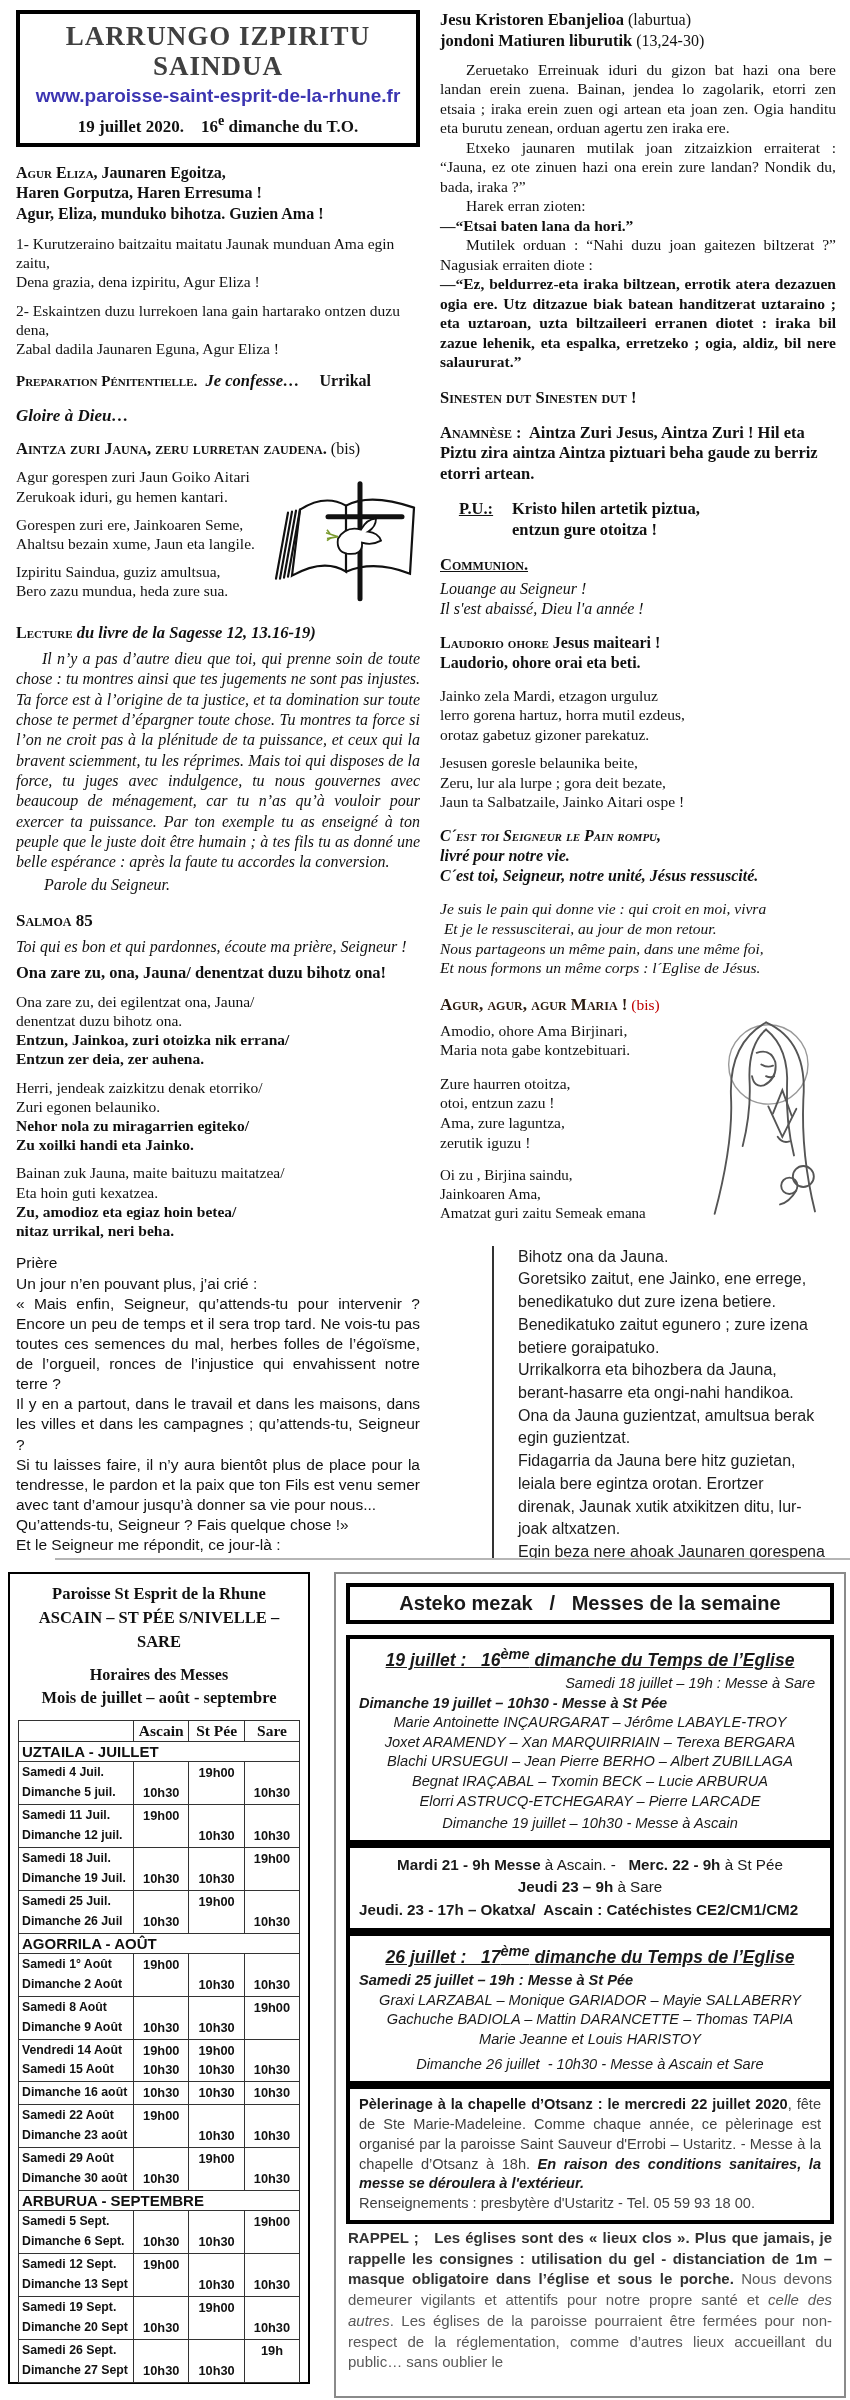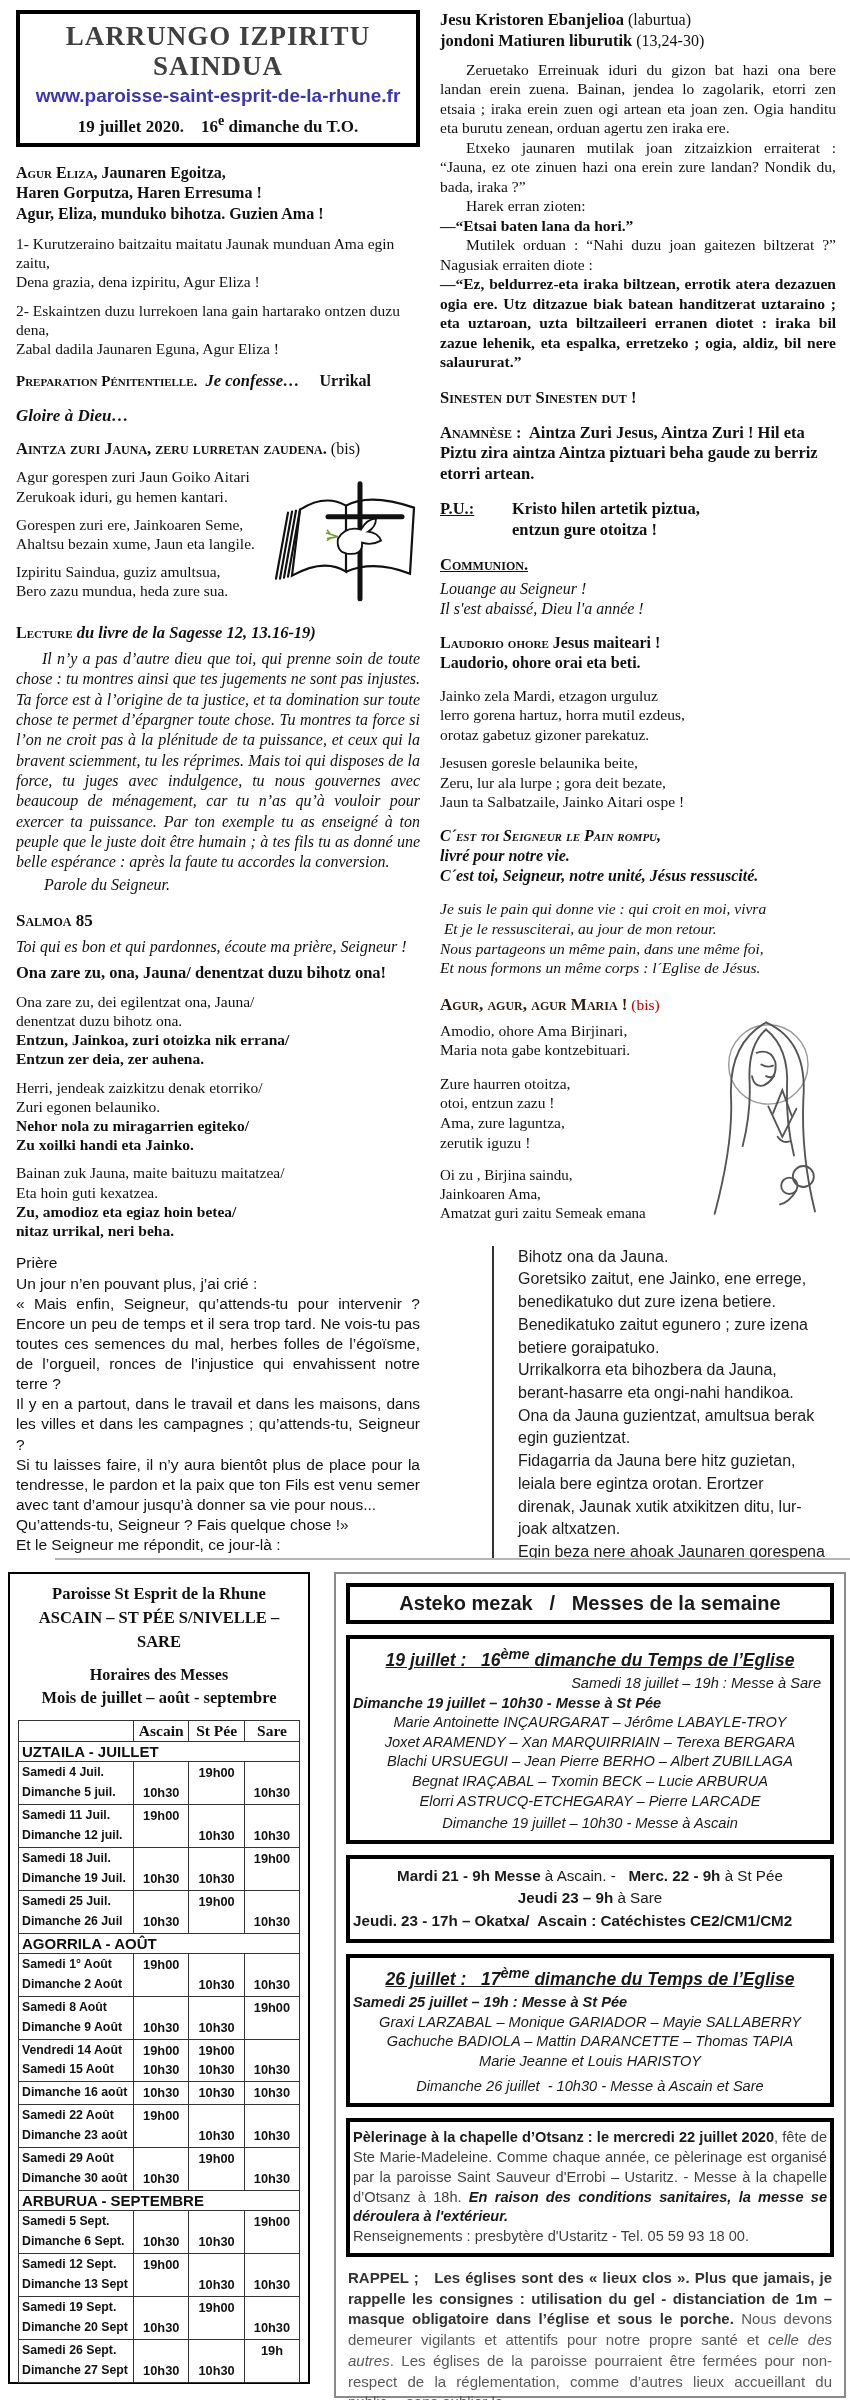--- a/index.html
+++ b/index.html
@@ -36,21 +36,21 @@
   .book-svg { width:150px; flex:none; margin-top:14px; }
 
   .lecture-body { font-style:italic; font-size:16px; line-height:1.27; }
   .parole { font-style:italic; font-size:16px; margin-top:2px; padding-left:28px; }
 
   .psalm-refrain { font-weight:bold; font-size:16.5px; }
   .priere { font-family:"Liberation Sans", sans-serif; font-size:15.5px; line-height:1.3; }
 
   .gospel p { text-align:justify; }
   .pu-row { display:flex; font-weight:bold; font-size:16.5px; }
-  .pu-label { width:72px; flex:none; text-decoration:underline; }
+  .pu-label { width:72px; flex:none; text-decoration:underline;text-align:center; }
 
   .mary-row { display:flex; }
   .mary-svg { width:140px; flex:none; margin-top:-6px; }
 
   .bihotz { font-family:"Liberation Sans", sans-serif; font-size:16px; line-height:1.42; border-left:2px solid #333; padding-left:24px; margin-left:52px; margin-top:14px; color:#1c1c1c; }
 
   .divider-line { position:absolute; top:1558px; left:55px; width:795px; border-top:2px solid #b5b5b5; }
 
   .bottom { position:absolute; top:1572px; left:8px; width:838px; display:flex; gap:24px; }
 
@@ -62,21 +62,21 @@
   table.sched th, table.sched td { border:1px solid #333; padding:1px 3px; vertical-align:top; }
   th.hcol { font-family:"Liberation Serif", serif; font-size:15.5px; font-weight:bold; text-align:center; padding:2px 0; }
   td.mlabel { font-family:"Liberation Sans", sans-serif; font-weight:bold; font-size:15px; padding:3px 4px; }
   td.dcol { font-family:"Liberation Sans", sans-serif; font-weight:bold; font-size:12.3px; line-height:1.62; }
   td.tcol { font-family:"Liberation Sans", sans-serif; font-weight:bold; font-size:12.8px; line-height:1.56; text-align:center; }
   td.dcol div, td.tcol div { white-space:nowrap; overflow:hidden; }
 
   
   .week-panel { flex:1; border:2px solid #8a8a8a; padding:9px 10px; font-family:"Liberation Sans", sans-serif; font-size:14.6px; color:#1a1a1a; height:826px; }
   .week-header { border:4px solid #000; padding:5px 19px; text-align:center; font-weight:bold; font-size:20px; margin-bottom:11px; }
-  .wbox { border:4px solid #000; padding:6px 3px; margin-bottom:11px; line-height:1.34; }
+  .wbox { border:4px solid #000; padding:6px 9px; line-height:1.34; }
   .wtitle { text-align:center; font-weight:bold; font-style:italic; font-size:17.5px; margin-bottom:2px; }
   .wtitle .tin { text-decoration:underline; }
   .names div { text-align:center; font-style:italic; }
   .wbox2 { text-align:center; font-size:15.2px; line-height:1.5; }
   .wbox2 .l3 { font-weight:bold; }
   .pelerinage { text-align:justify; color:#3f3f3f; line-height:1.36; }
   .rappel { text-align:justify; line-height:1.38; font-size:15px; margin-top:4px; padding:0 2px; }
 </style>
 </head>
 <body>

